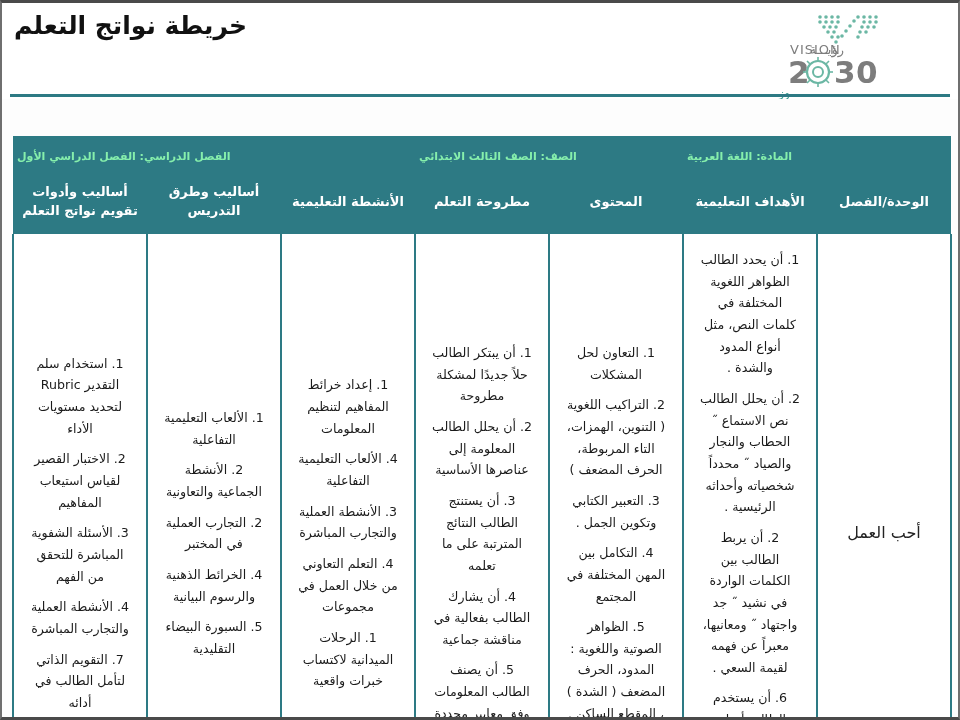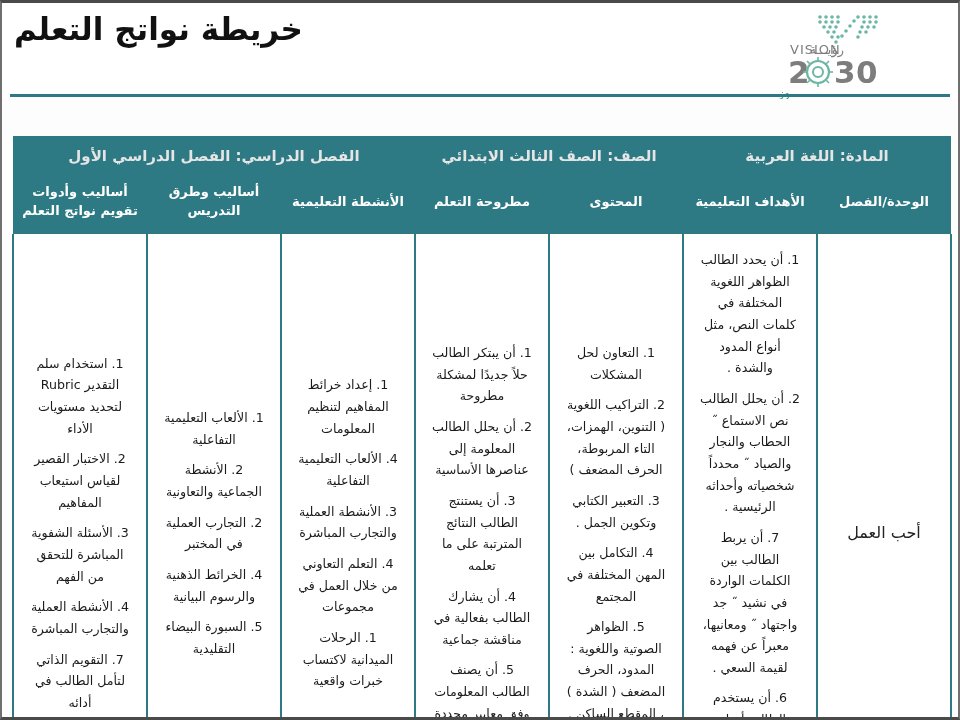--- a/index.html
+++ b/index.html
@@ -46,21 +46,21 @@
     flex: 0 0 auto;
     direction: ltr;
   }
 
   .logo-svg { display: block; }
 
   .header-title {
     flex: 0 0 auto;
     margin-left: 12px;
     margin-top: 8px;
-    font-size: 31px;
+    font-size: 25px;
     font-weight: bold;
     color: #111111;
     letter-spacing: 0px;
     white-space: nowrap;
     font-family: "DejaVu Sans", sans-serif;
   }
 
   .header-rule {
     position: absolute;
     left: 8px;
@@ -83,24 +83,24 @@
   table.lo-table {
     width: 100%;
     height: 100%;
     border-collapse: collapse;
     table-layout: fixed;
   }
 
   
   tr.meta-row td {
     background: #2d7a84;
-    color: #e5e5e5;
-    font-size: 15px;
+    color: #86efac;
+    font-size: 11px;
     font-weight: bold;
-    text-align: center;
+    text-align: left;
     padding: 8px 4px 6px 4px;
     height: 38px;
     border: none;
     white-space: nowrap;
   }
 
   
   tr.head-row th {
     background: #2d7a84;
     color: #ffffff;
@@ -226,21 +226,21 @@
           <th style="width:128px">أساليب وطرق التدريس</th>
           <th style="width:148px">أساليب وأدوات تقويم نواتج التعلم</th>
         </tr>
 
         <tr class="body-row">
           <td class="unit-cell">أحب العمل</td>
           <td>
             <ul class="cell-list">
                 <li>1. أن يحدد الطالب الظواهر اللغوية المختلفة في كلمات النص، مثل أنواع المدود والشدة .</li>
                 <li>2. أن يحلل الطالب نص الاستماع ˝ الحطاب والنجار والصياد ˝ محدداً شخصياته وأحداثه الرئيسية .</li>
-                <li>7. أن يربط الطالب بين الكلمات الواردة في نشيد ˝ جد واجتهاد ˝ ومعانيها، معبراً عن فهمه لقيمة السعي .</li>
+                <li>2. أن يربط الطالب بين الكلمات الواردة في نشيد ˝ جد واجتهاد ˝ ومعانيها، معبراً عن فهمه لقيمة السعي .</li>
                 <li>6. أن يستخدم الطالب أدوات الشرط ˝ مَنْ ˝ و ˝ إنْ ˝ في جمل مفيدة استخدامًا صحيحًا .</li>
               </ul>
           </td>
           <td>
             <ul class="cell-list">
                 <li>1. التعاون لحل المشكلات</li>
                 <li>2. التراكيب اللغوية ( التنوين، الهمزات، التاء المربوطة، الحرف المضعف )</li>
                 <li>3. التعبير الكتابي وتكوين الجمل .</li>
                 <li>4. التكامل بين المهن المختلفة في المجتمع</li>
                 <li>5. الظواهر الصوتية واللغوية : المدود، الحرف المضعف ( الشدة ) ، المقطع الساكن .</li>

